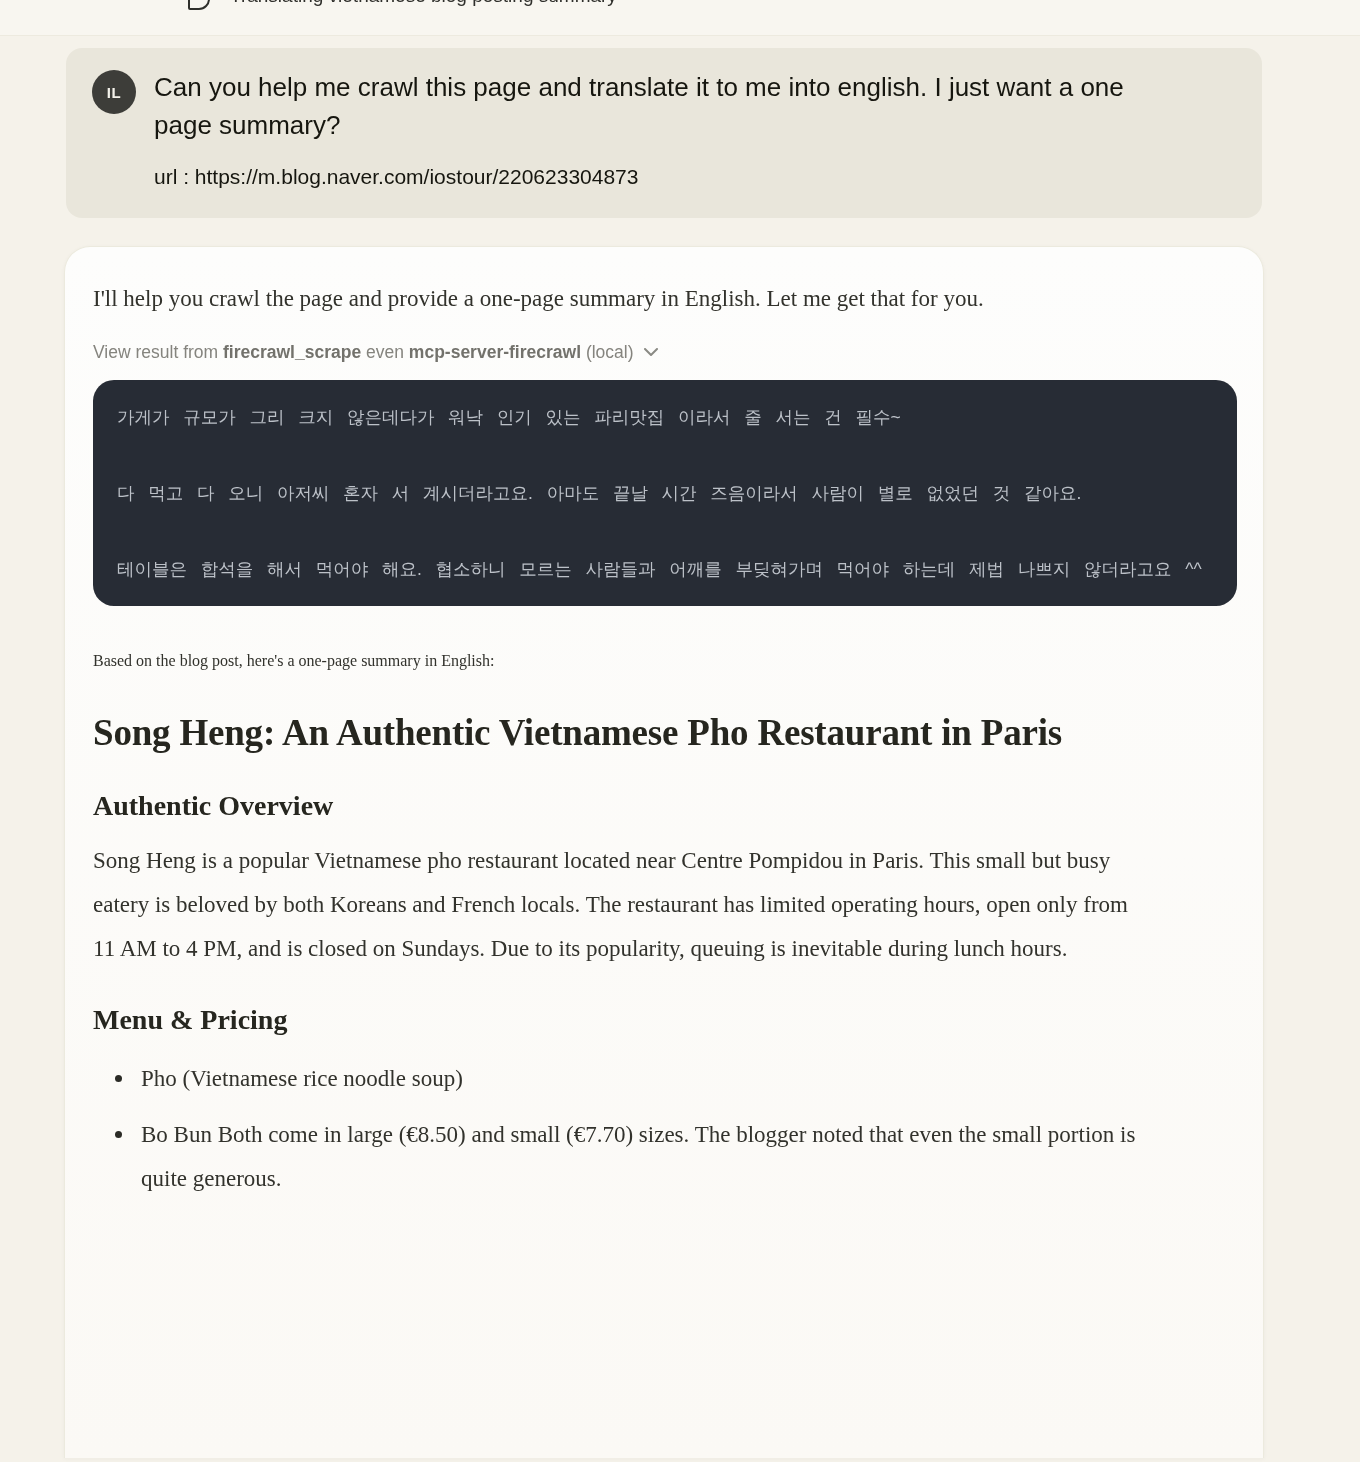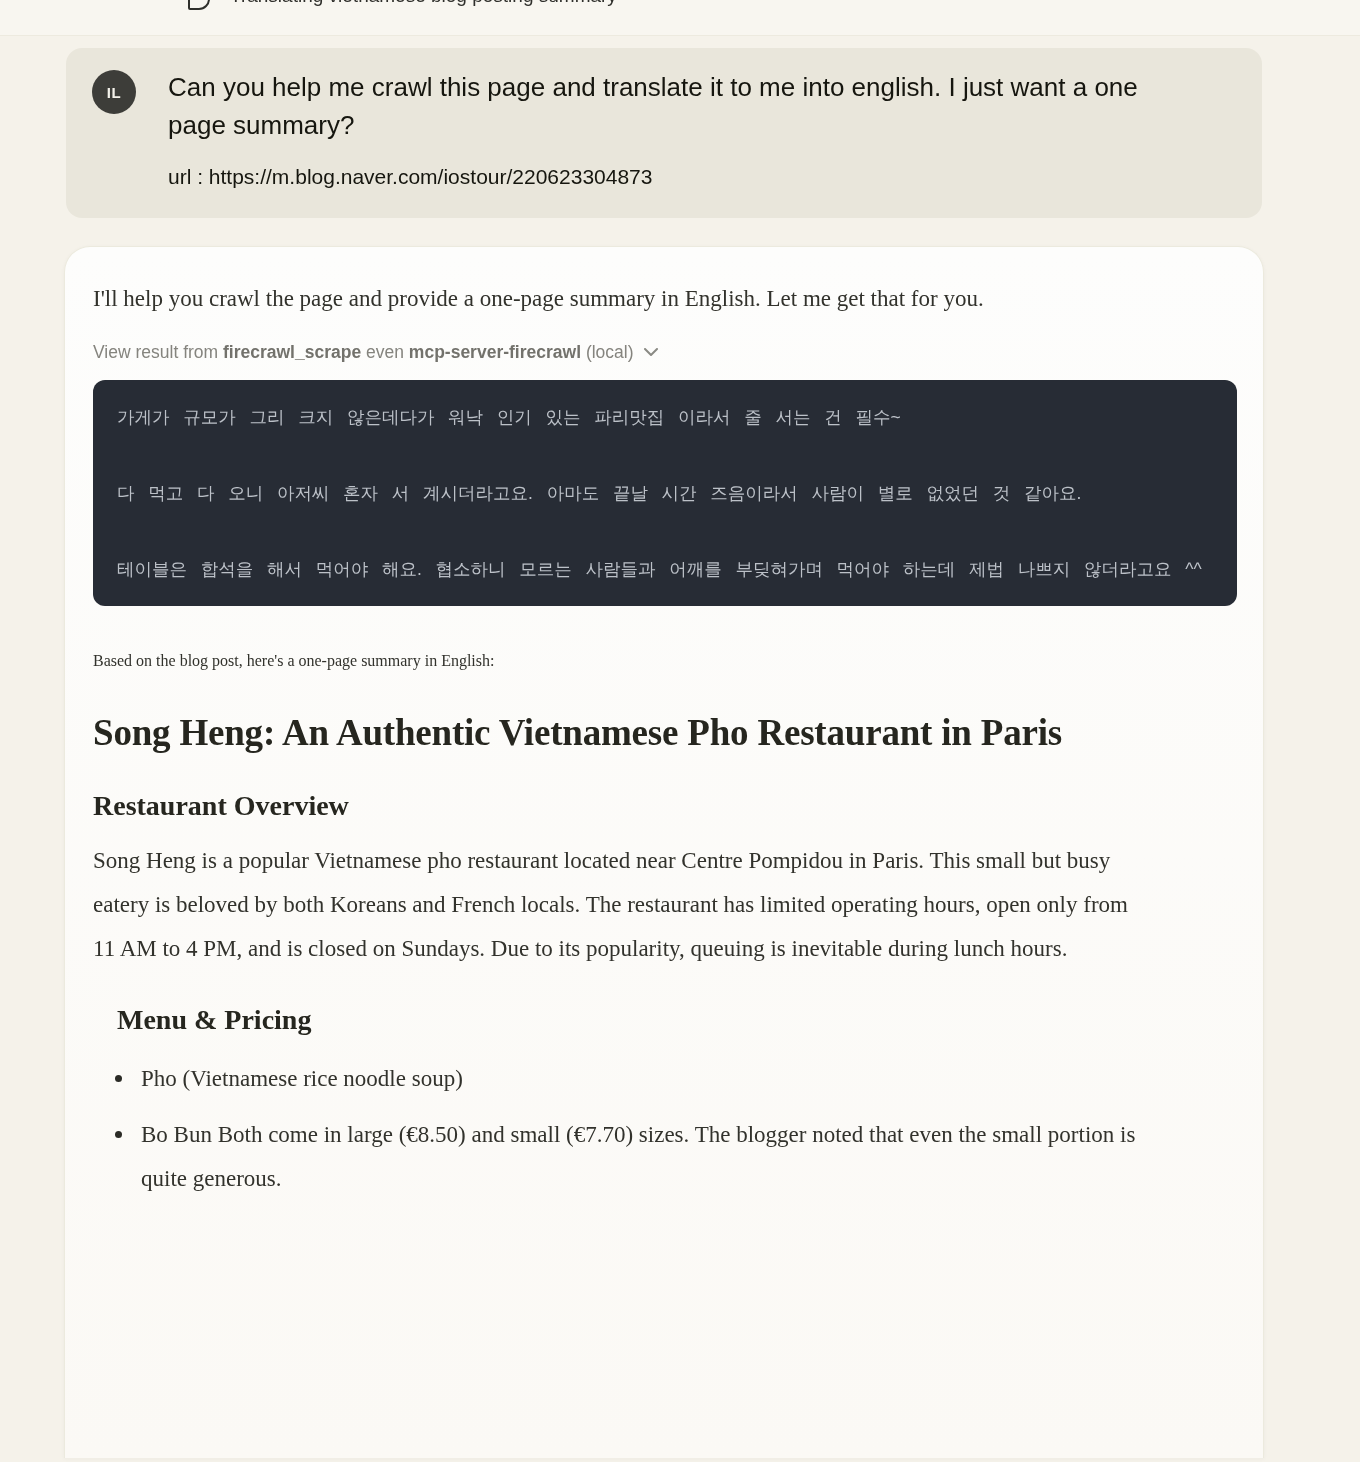--- a/index.html
+++ b/index.html
@@ -24,21 +24,21 @@
   .clip-text {
     position:absolute; top:-16px; left:230px;
     font-size:19px; line-height:24px; color:#2f2f2b; white-space:nowrap;
   }
 
   
   .user-bubble {
     margin:12px 0 0 66px; width:1196px;
     background:#e9e6db; border-radius:16px;
     padding:20px 28px 22px 26px;
-    display:flex; gap:32px;
+    display:flex; gap:18px;
   }
   .avatar {
     flex:0 0 auto; width:44px; height:44px; margin-top:2px;
     background:#3d3d39; color:#f4f2ea; border-radius:50%;
     display:flex; align-items:center; justify-content:center;
     font-size:15px; font-weight:700; letter-spacing:0.5px;
   }
   .user-text { font-size:26px; line-height:38px; max-width:1005px; color:#16160f; }
   .user-url  { font-size:21px; line-height:38px; margin-top:14px; color:#16160f; }
 
@@ -56,41 +56,41 @@
 
   .tool-row {
     margin-top:20px; font-size:17.5px; line-height:22px; color:#85847e;
     cursor:pointer; display:flex; align-items:center; white-space:pre;
   }
   .tool-row .b { font-weight:700; color:#73726c; }
   .tool-row svg { margin-left:10px; }
 
   .code {
     margin-top:17px; width:1144px;
-    background:#272c35; border-radius:12px;
+    background:#272c35; border-radius:21px;
     padding:18px 24px;
     font-size:17.5px; line-height:38px; color:#bcc1c8;
     word-spacing:2px;
   }
   .code-line { white-space:pre-wrap; }
   .code-line + .code-line { margin-top:38px; }
 
   .lead { margin-top:33px; font-size:16px; line-height:44px; color:#32322c; }
 
   h1 {
     margin-top:24px; font-family:"Liberation Serif","DejaVu Serif",serif;
     font-size:37px; line-height:52px; font-weight:700; letter-spacing:-0.2px;
     color:#26261f; max-width:990px;
   }
   h2 {
     font-family:"Liberation Serif","DejaVu Serif",serif;
     font-size:28px; line-height:38px; font-weight:700; color:#26261f;
   }
   .h2-a { margin-top:28px; }
-  .h2-b { margin-top:30px;margin-left:24px; }
+  .h2-b { margin-top:30px; }
   .body-p { margin-top:14px; font-size:23px; line-height:44px; max-width:1060px; color:#32322c; }
 
   ul.menu-list { margin-top:18px; list-style:none; padding-left:48px; }
   ul.menu-list li {
     position:relative; font-family:"Liberation Serif","DejaVu Serif",serif;
     font-size:23px; line-height:44px; max-width:1015px; color:#32322c;
   }
   ul.menu-list li + li { margin-top:12px; }
   ul.menu-list li::before {
     content:""; position:absolute; left:-26px; top:18px;
@@ -127,21 +127,21 @@
   <div class="code">
     <div class="code-line">가게가  규모가  그리  크지  않은데다가  워낙  인기  있는  파리맛집  이라서  줄  서는  건  필수~</div>
     <div class="code-line">다  먹고  다  오니  아저씨  혼자  서  계시더라고요.  아마도  끝날  시간  즈음이라서  사람이  별로  없었던  것  같아요.</div>
     <div class="code-line">테이블은  합석을  해서  먹어야  해요.  협소하니  모르는  사람들과  어깨를  부딪혀가며  먹어야  하는데  제법  나쁘지  않더라고요  ^^</div>
   </div>
 
   <p class="lead serif">Based on the blog post, here's a one-page summary in English:</p>
 
   <h1>Song Heng: An Authentic Vietnamese Pho Restaurant in Paris</h1>
 
-  <h2 class="h2-a">Restaurant Overview</h2>
+  <h2 class="h2-a">Authentic Overview</h2>
   <p class="body-p serif">Song Heng is a popular Vietnamese pho restaurant located near Centre Pompidou in Paris. This small but busy eatery is beloved by both Koreans and French locals. The restaurant has limited operating hours, open only from 11 AM to 4 PM, and is closed on Sundays. Due to its popularity, queuing is inevitable during lunch hours.</p>
 
   <h2 class="h2-b">Menu &amp; Pricing</h2>
 
   <ul class="menu-list">
     <li><span>Pho (Vietnamese rice noodle soup)</span></li>
     <li><span>Bo Bun Both come in large (€8.50) and small (€7.70) sizes. The blogger noted that even the small portion is quite generous.</span></li>
   </ul>
 
 </div>

